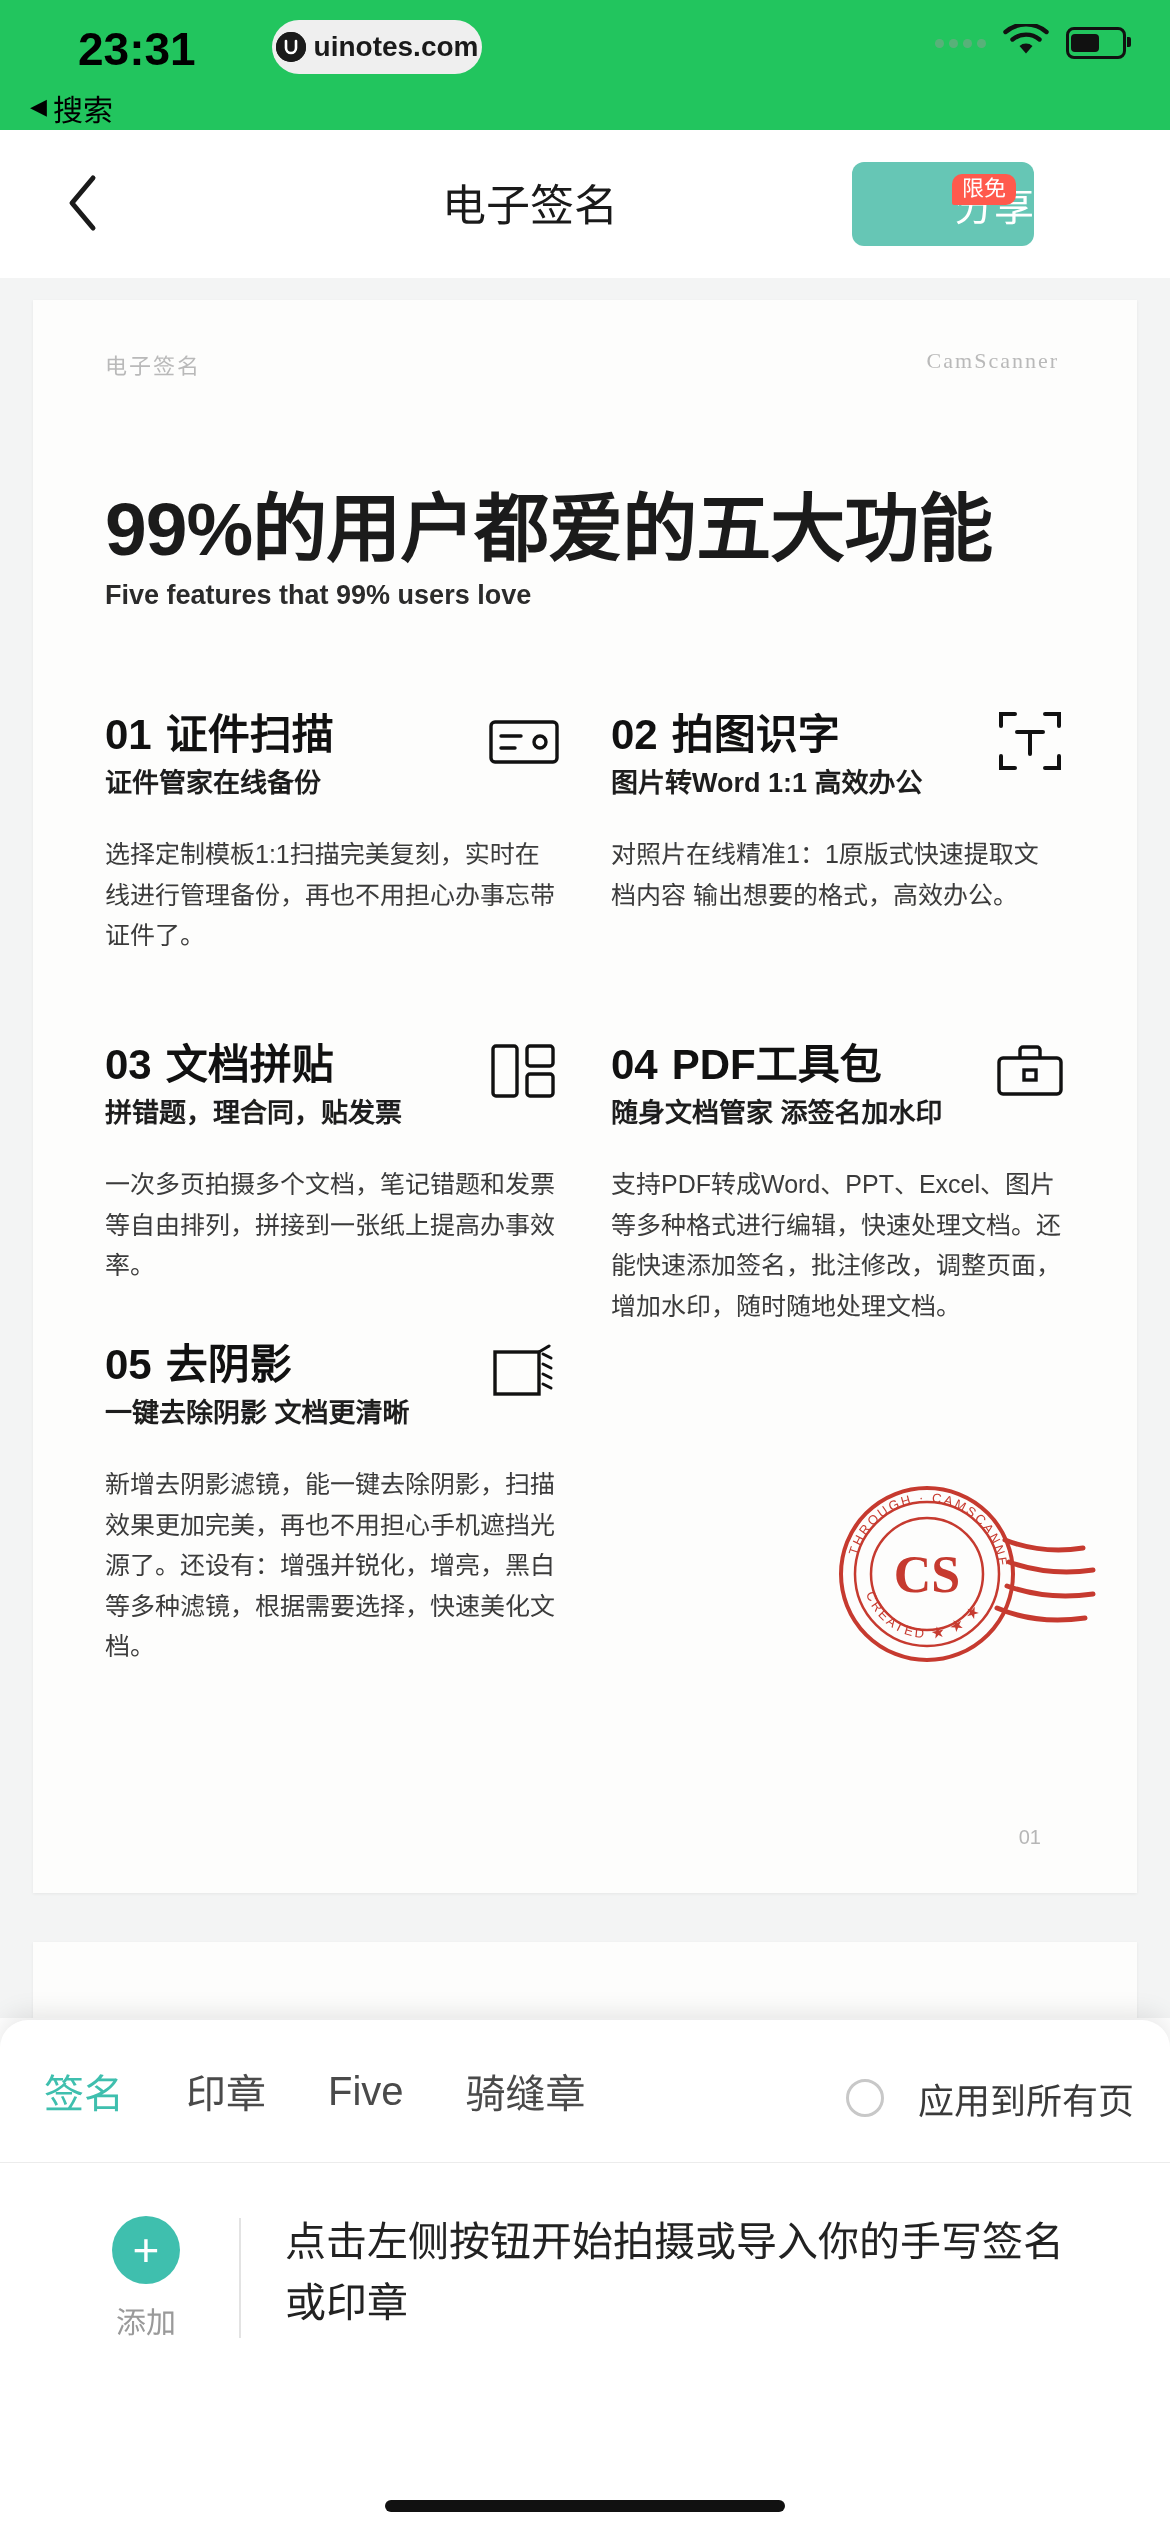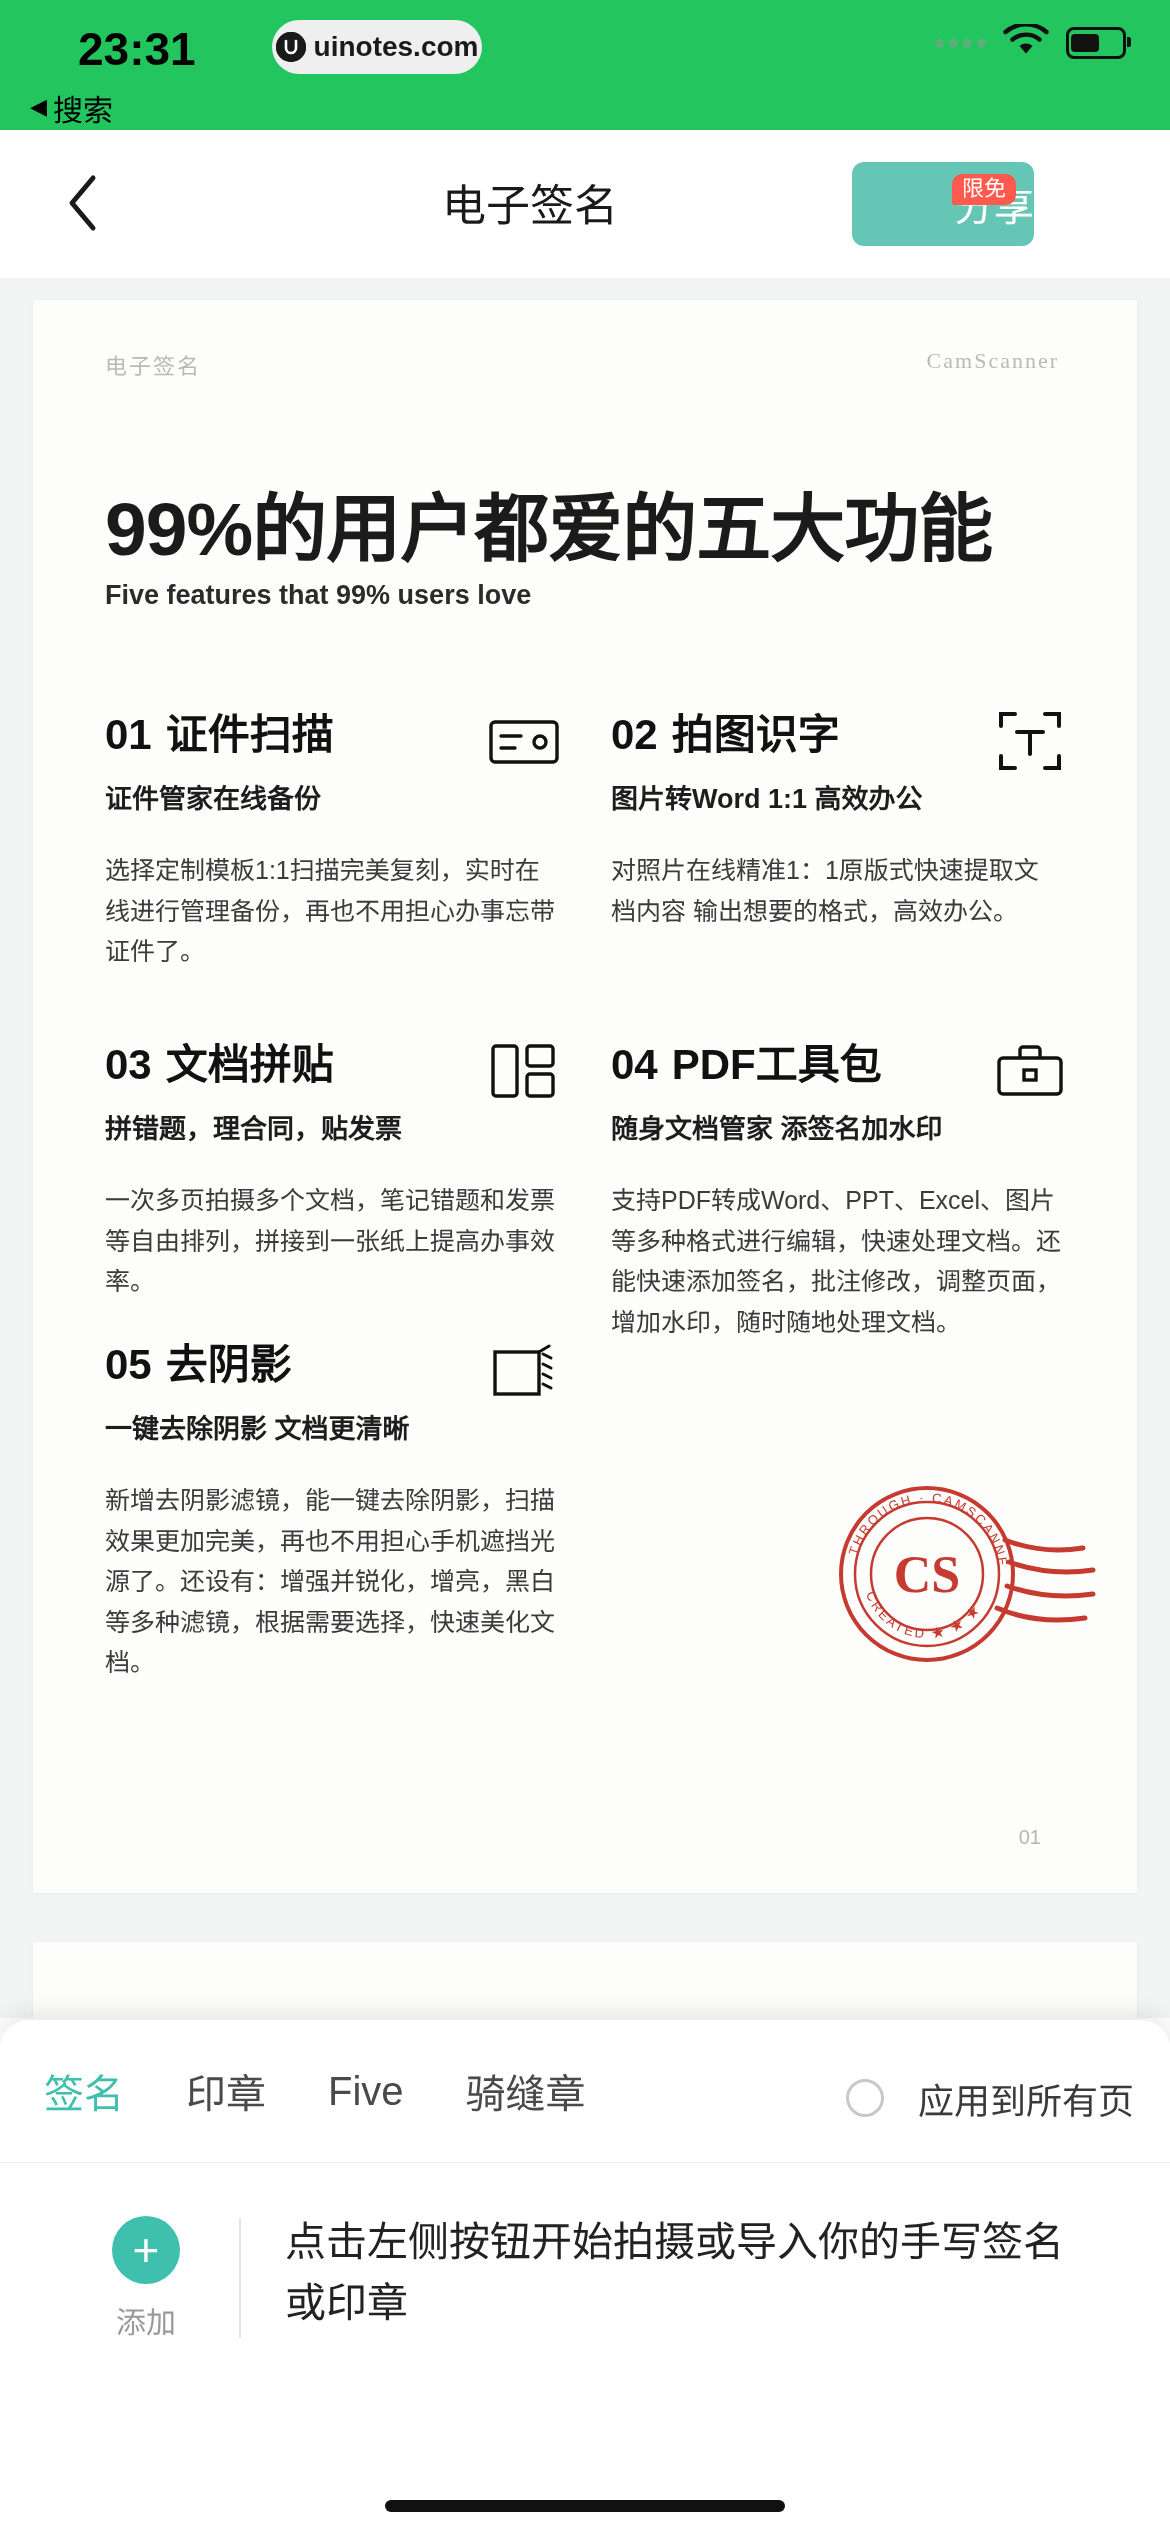--- a/index.html
+++ b/index.html
@@ -231,21 +231,20 @@
     font-size: 42px;
     color: #111;
     font-weight: 700;
     letter-spacing: 0px;
     display: flex;
     align-items: baseline;
     gap: 14px;
   }
   .feat .f-num { font-weight: 700; }
   .feat .f-sub {
-    margin-top: 16px;
     font-size: 27px;
     color: #1d1d1d;
     font-weight: 700;
   }
   .feat .f-body {
     margin-top: 34px;
     font-size: 25px;
     line-height: 1.62;
     color: #3b3b3b;
   }

